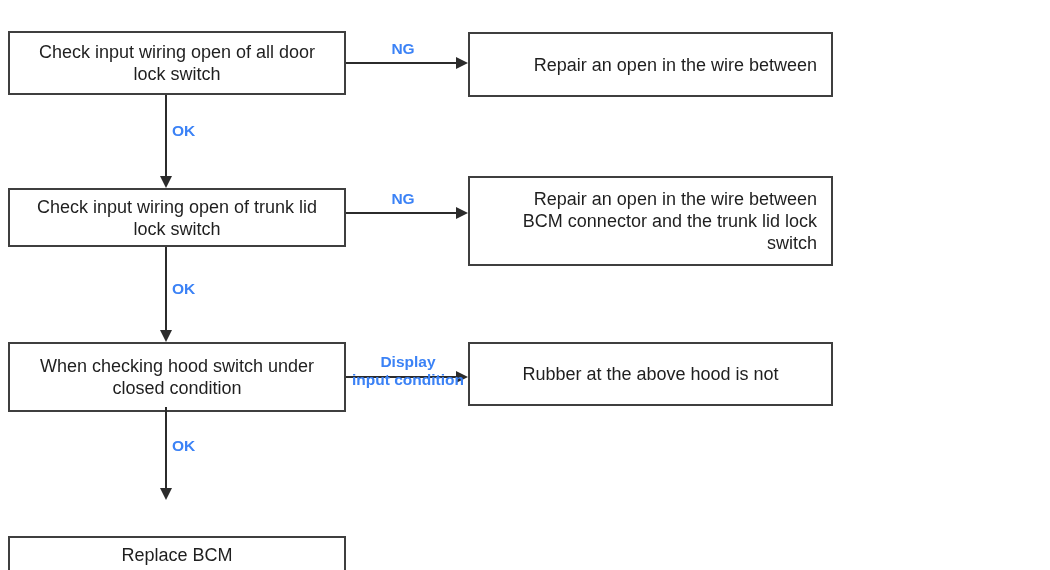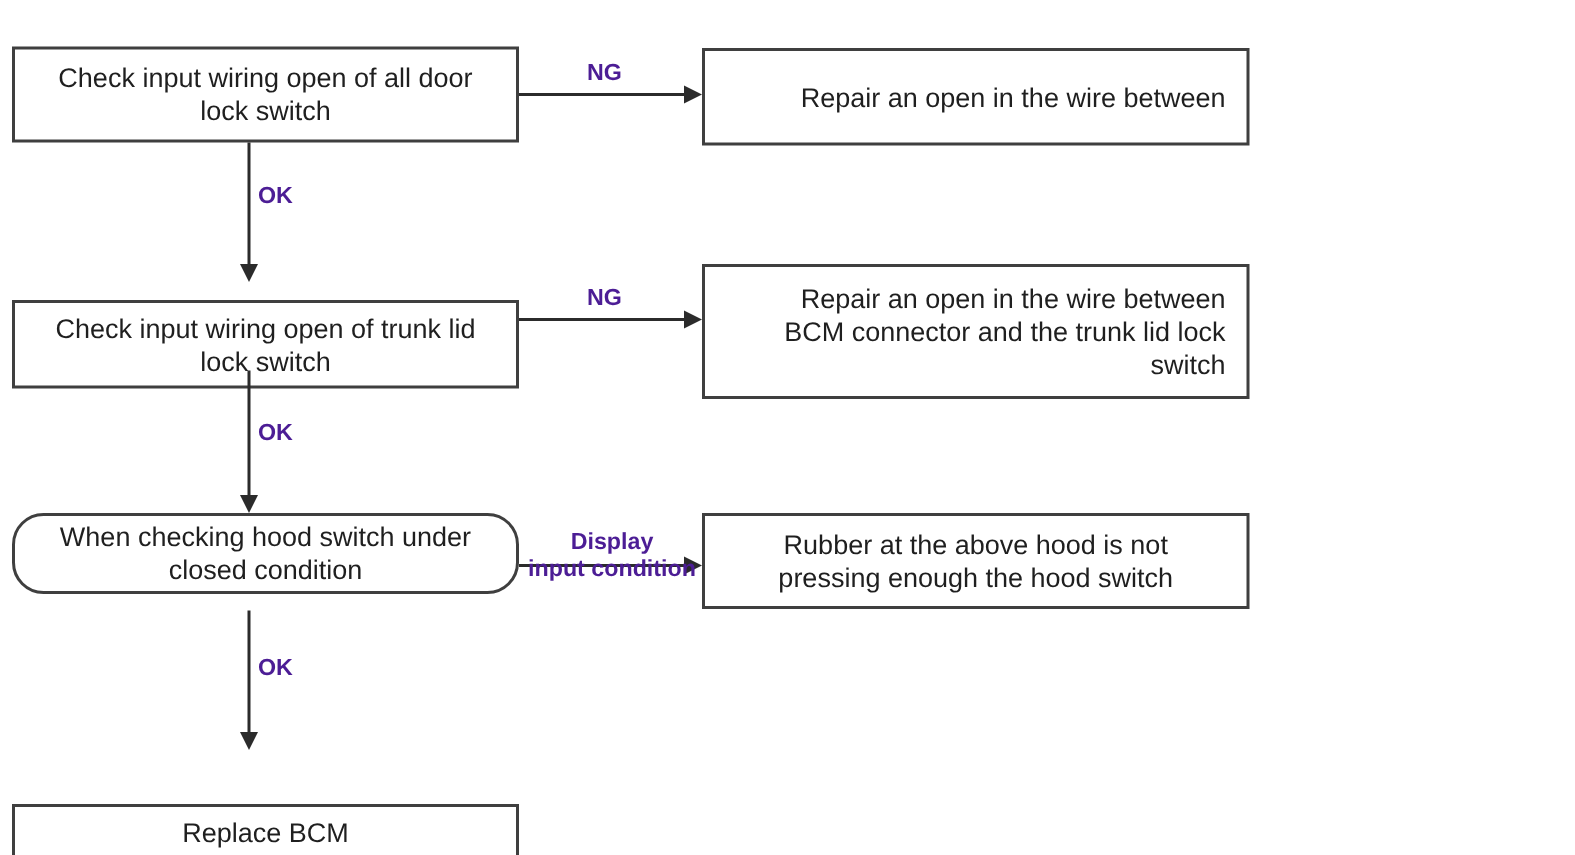--- a/index.html
+++ b/index.html
@@ -38,21 +38,21 @@
     position: absolute; width: 0; height: 0;
     border-left: 6px solid transparent;
     border-right: 6px solid transparent;
     border-top: 12px solid #2b2b2b;
   }
   .lbl {
     position: absolute;
     font-weight: bold;
     font-size: 15.5px;
     line-height: 18px;
-    color: #4c1d95;
+    color: #3b82f6;
     white-space: nowrap;
   }
   .lbl.center { text-align: center; white-space: normal; }
 </style>
 </head>
 <body>
 
 <div class="canvas">
 
   <div class="node center" style="left:8px; top:31px; width:338px; height:64px;">
@@ -65,54 +65,53 @@
   <div class="lbl center" style="left:367px; top:40px; width:72px;">NG</div>
 
   <div class="node leftalign" style="left:468px; top:32px; width:365px; height:65px;">
     <div>Repair an open in the wire between</div>
   </div>
 
   <div class="vline" style="left:165px; top:95px; height:84px;"></div>
   <div class="arrow-down" style="left:160px; top:176px;"></div>
   <div class="lbl" style="left:172px; top:122px;">OK</div>
 
-  <div class="node center" style="left:8px; top:200px; width:338px; height:59px;">
+  <div class="node center" style="left:8px; top:188px; width:338px; height:59px;">
     <div>Check input wiring open of trunk lid</div>
     <div>lock switch</div>
   </div>
 
   <div class="hline" style="left:346px; top:212px; width:110px;"></div>
   <div class="arrow-right" style="left:456px; top:207px;"></div>
   <div class="lbl center" style="left:367px; top:190px; width:72px;">NG</div>
 
   <div class="node leftalign" style="left:468px; top:176px; width:365px; height:90px;">
     <div>Repair an open in the wire between</div>
     <div>BCM connector and the trunk lid lock</div>
     <div>switch</div>
   </div>
 
   <div class="vline" style="left:165px; top:247px; height:83px;"></div>
   <div class="arrow-down" style="left:160px; top:330px;"></div>
   <div class="lbl" style="left:172px; top:280px;">OK</div>
 
-  <div class="node center" style="left:8px; top:342px; width:338px; height:54px;border-radius:21px;">
+  <div class="node center" style="left:8px; top:342px; width:338px; height:70px;">
     <div>When checking hood switch under</div>
     <div>closed condition</div>
   </div>
 
   <div class="hline" style="left:346px; top:376px; width:110px;"></div>
   <div class="arrow-right" style="left:456px; top:371px;"></div>
   <div class="lbl center" style="left:347px; top:329px; width:122px;margin-top:24px;">
     <div>Display</div>
     <div>input condition</div>
   </div>
 
   <div class="node center" style="left:468px; top:342px; width:365px; height:64px;justify-content:center;">
     <div>Rubber at the above hood is not</div>
-    <div>pressing enough the hood switch</div>
   </div>
 
   <div class="vline" style="left:165px; top:407px; height:81px;"></div>
   <div class="arrow-down" style="left:160px; top:488px;"></div>
   <div class="lbl" style="left:172px; top:437px;">OK</div>
 
   <div class="node center" style="left:8px; top:500px; width:338px; height:38px;margin-top:36px;">
     <div>Replace BCM</div>
   </div>
 

